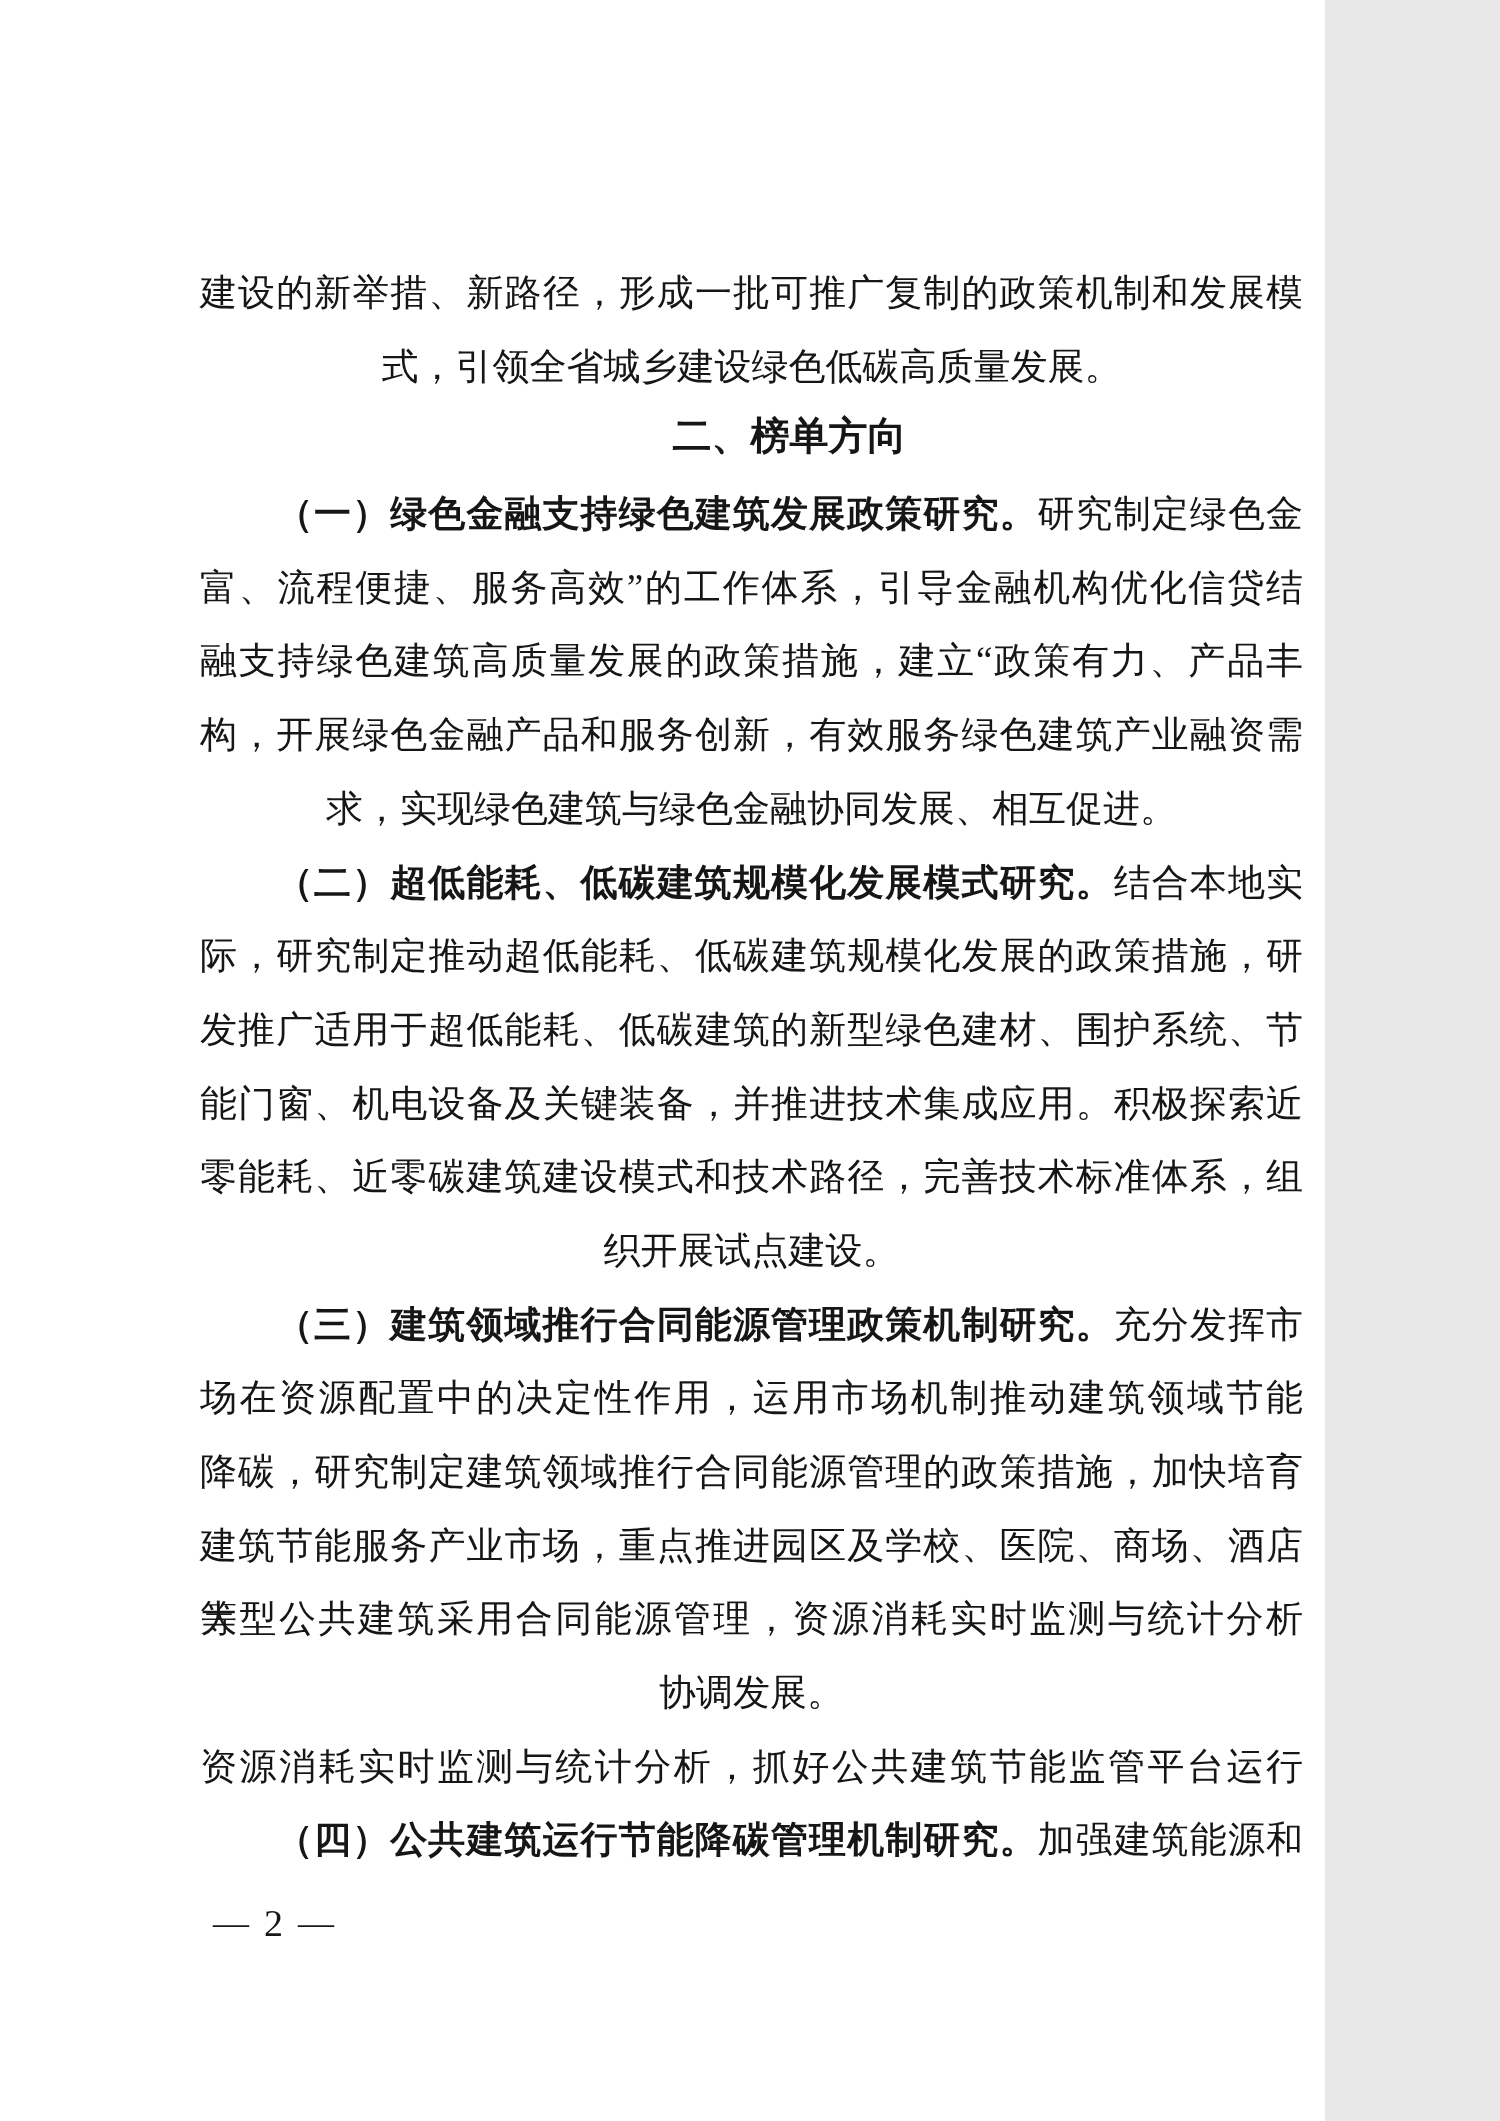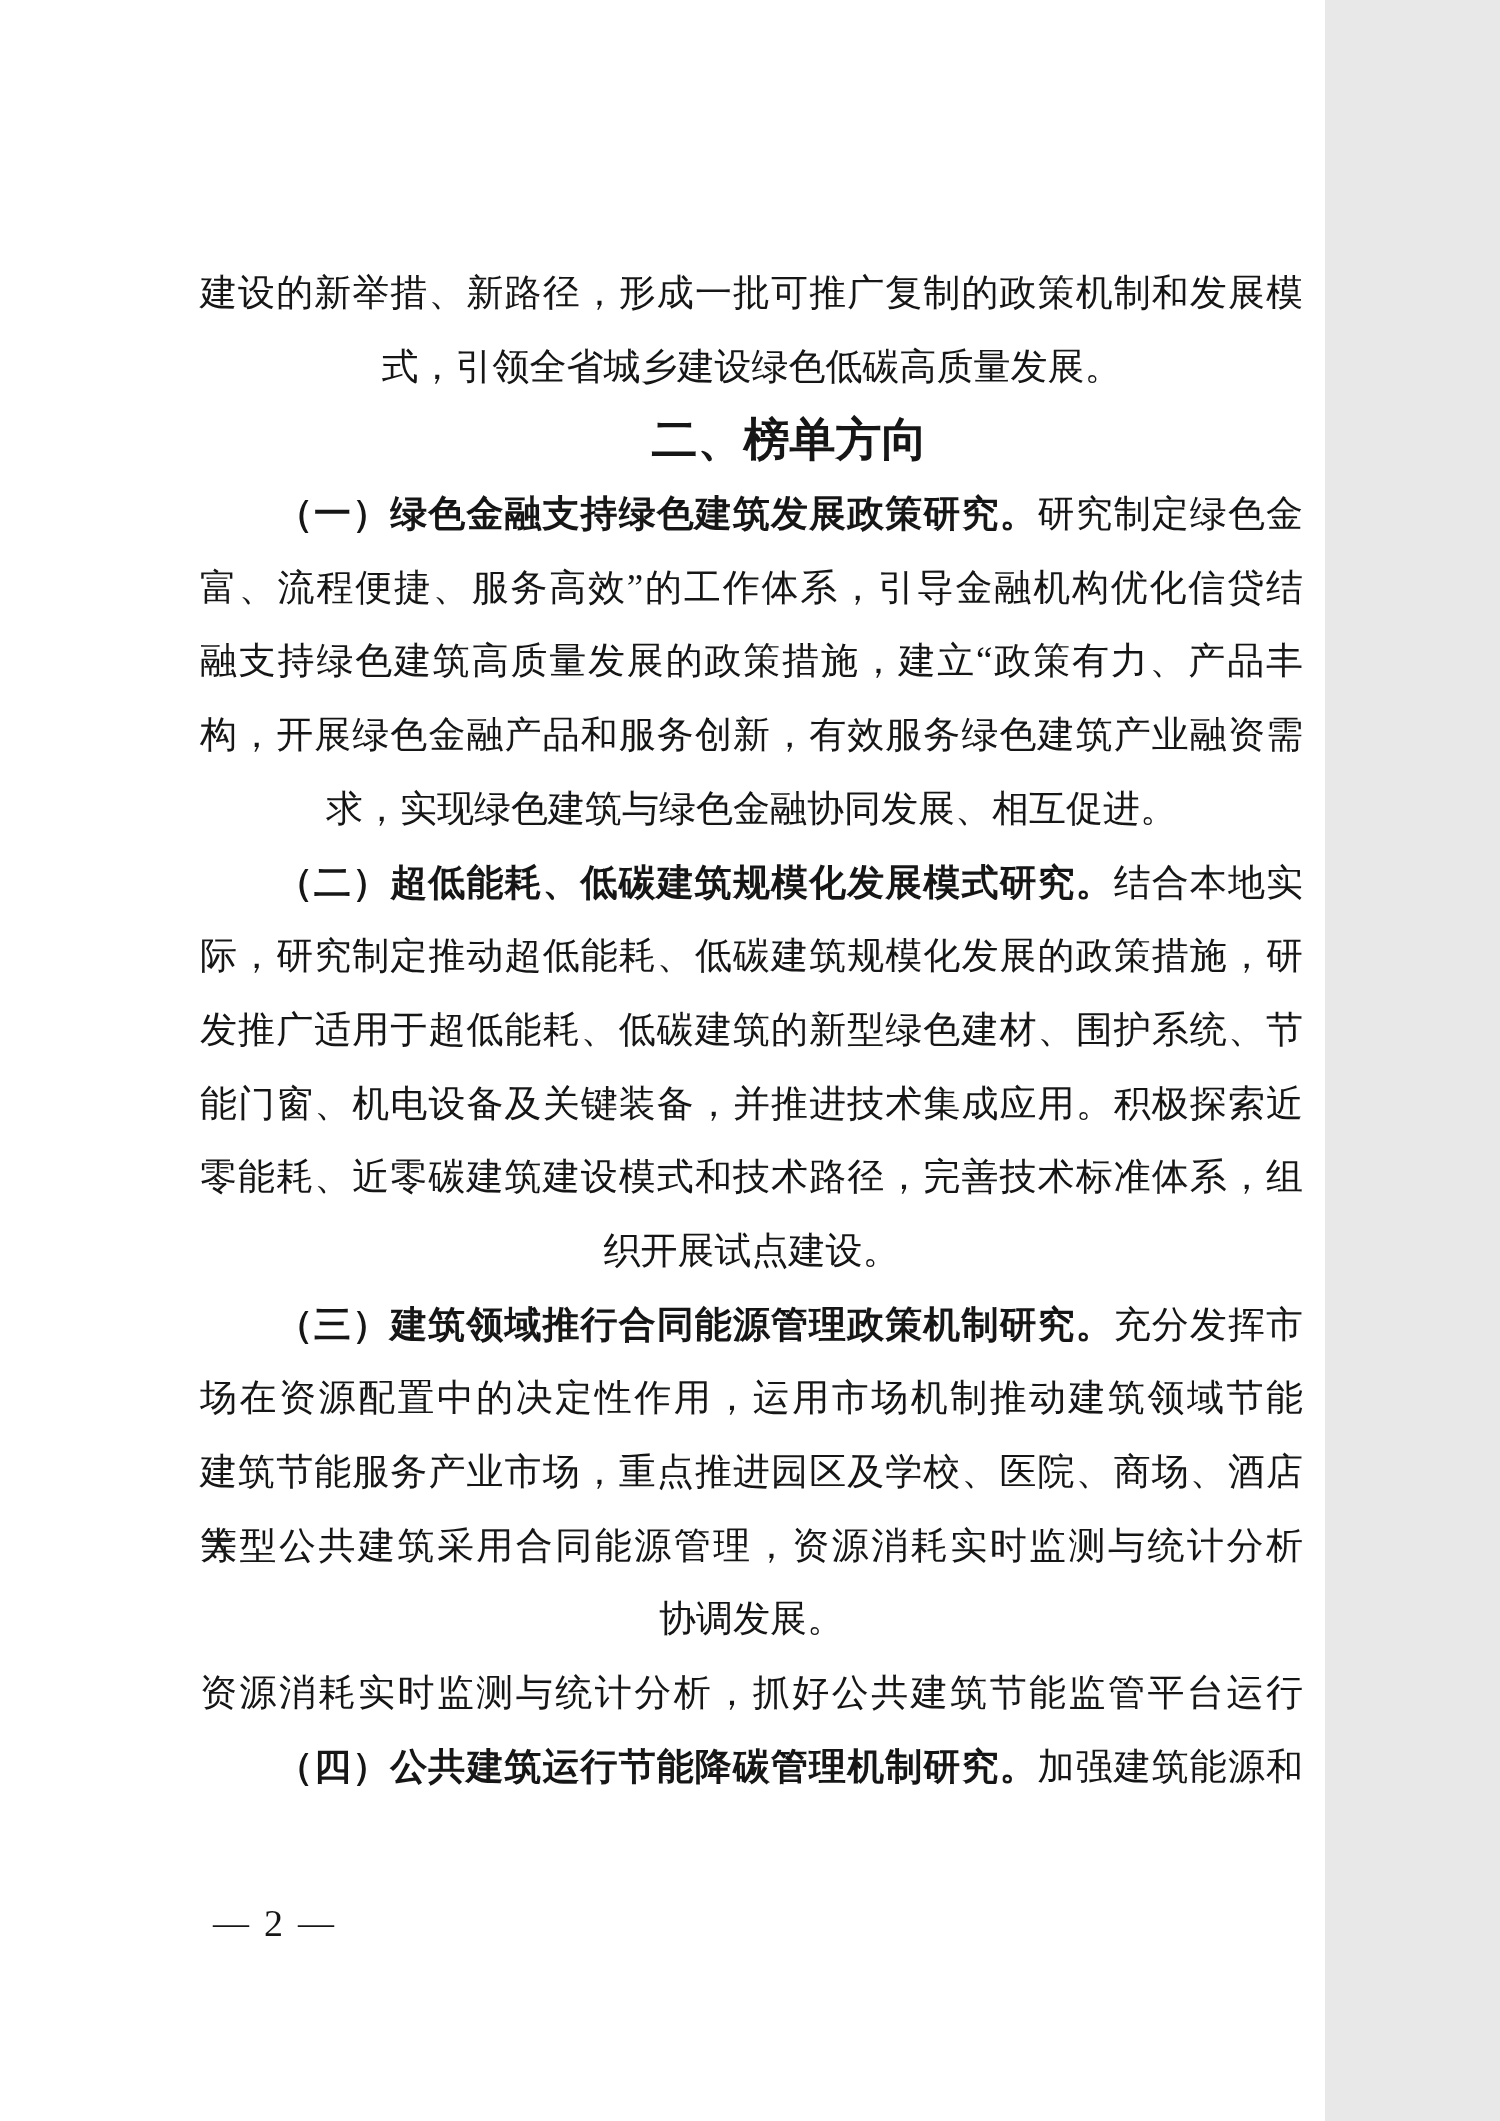--- a/index.html
+++ b/index.html
@@ -26,23 +26,23 @@
     text-align: center;
     white-space: normal;
   }
   .line.justify {
     text-align: justify;
     text-align-last: justify;
     text-justify: inter-character;
   }
   .line.indent { padding-left: 76px; }
   .line.heading {
-    font-family: Liberation Serif, serif;
+    font-family: Liberation Mono, monospace;
     font-weight: 700;
-    font-size: 46px;
+    font-size: 39px;
   }
   .seg { font-weight: 400; }
   .seg.b { font-weight: 700; }
   .footer {
     position: absolute;
     left: 213px;
     top: 1886px;
     height: 74px;
     display: flex;
     align-items: center;
@@ -68,20 +68,21 @@
       <div class="line justify"><span class="seg">构，开展绿色金融产品和服务创新，有效服务绿色建筑产业融资需</span></div>
       <div class="line"><span class="seg">求，实现绿色建筑与绿色金融协同发展、相互促进。</span></div>
       <div class="line justify indent"><span class="seg b">（二）超低能耗、低碳建筑规模化发展模式研究。</span><span class="seg">结合本地实</span></div>
       <div class="line justify"><span class="seg">际，研究制定推动超低能耗、低碳建筑规模化发展的政策措施，研</span></div>
       <div class="line justify"><span class="seg">发推广适用于超低能耗、低碳建筑的新型绿色建材、围护系统、节</span></div>
       <div class="line justify"><span class="seg">能门窗、机电设备及关键装备，并推进技术集成应用。积极探索近</span></div>
       <div class="line justify"><span class="seg">零能耗、近零碳建筑建设模式和技术路径，完善技术标准体系，组</span></div>
       <div class="line"><span class="seg">织开展试点建设。</span></div>
       <div class="line justify indent"><span class="seg b">（三）建筑领域推行合同能源管理政策机制研究。</span><span class="seg">充分发挥市</span></div>
       <div class="line justify"><span class="seg">场在资源配置中的决定性作用，运用市场机制推动建筑领域节能</span></div>
+      <div class="line justify"><span class="seg">降碳，研究制定建筑领域推行合同能源管理的政策措施，加快培育</span></div>
       <div class="line justify"><span class="seg">建筑节能服务产业市场，重点推进园区及学校、医院、商场、酒店等</span></div>
       <div class="line justify"><span class="seg">大型公共建筑采用合同能源管理，资源消耗实时监测与统计分析</span></div>
       <div class="line"><span class="seg">协调发展。</span></div>
       <div class="line justify"><span class="seg">资源消耗实时监测与统计分析，抓好公共建筑节能监管平台运行</span></div>
       <div class="line justify indent"><span class="seg b">（四）公共建筑运行节能降碳管理机制研究。</span><span class="seg">加强建筑能源和</span></div>
     </div>
   <div class="footer">
     <span class="dash">—</span>
     <span class="num">2</span>
     <span class="dash">—</span>

